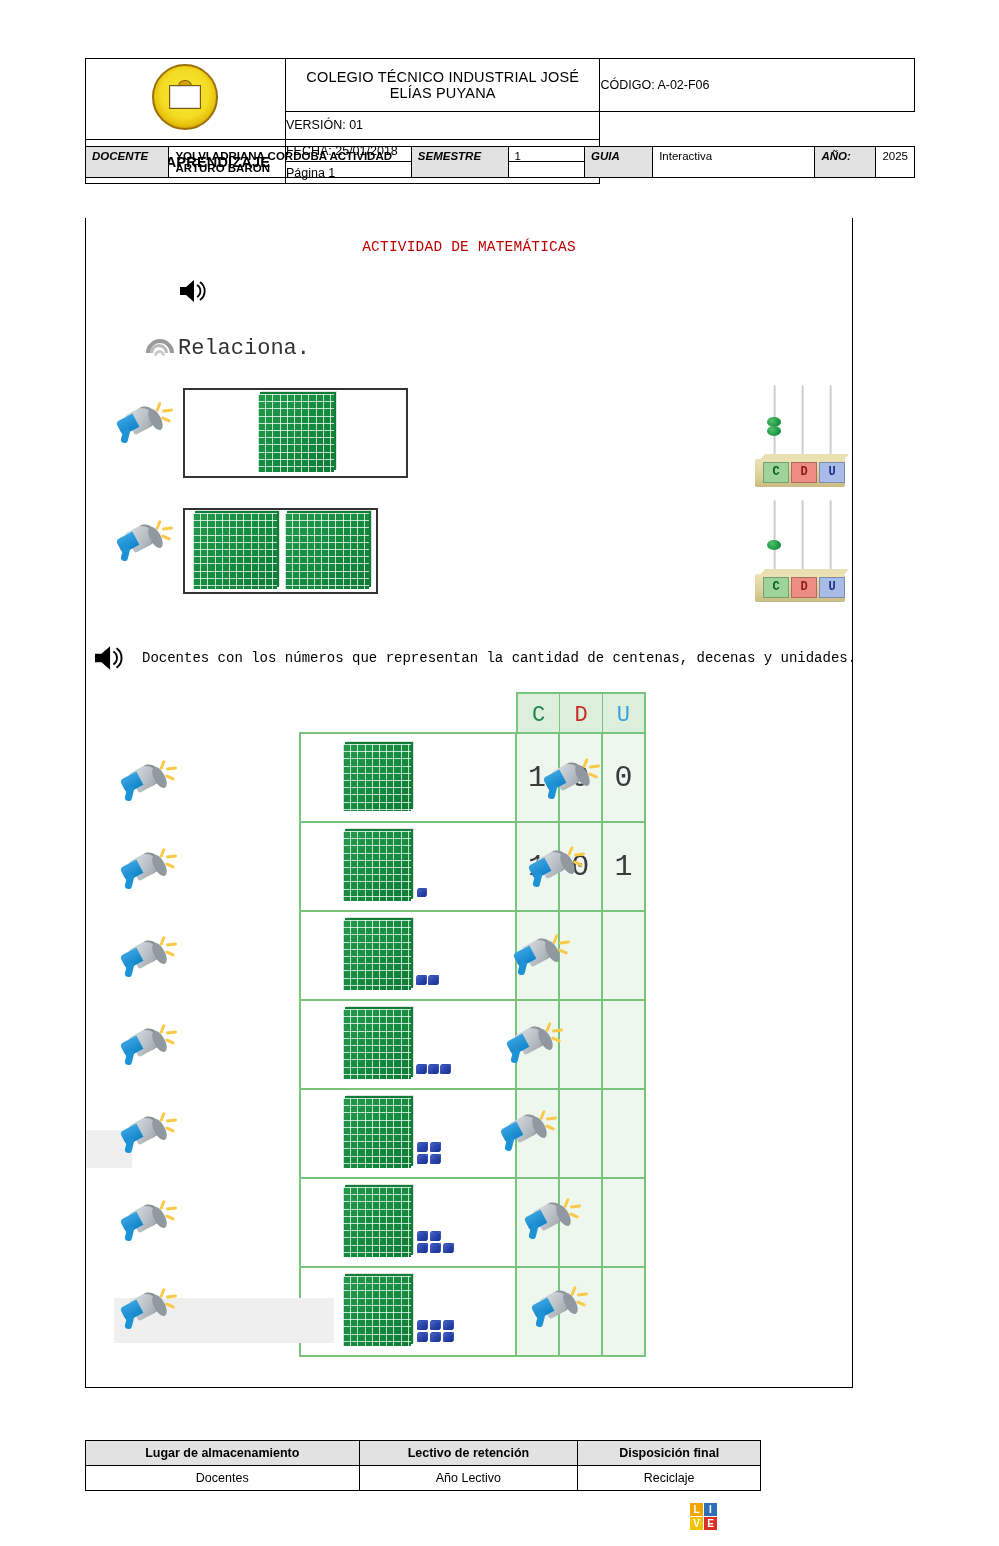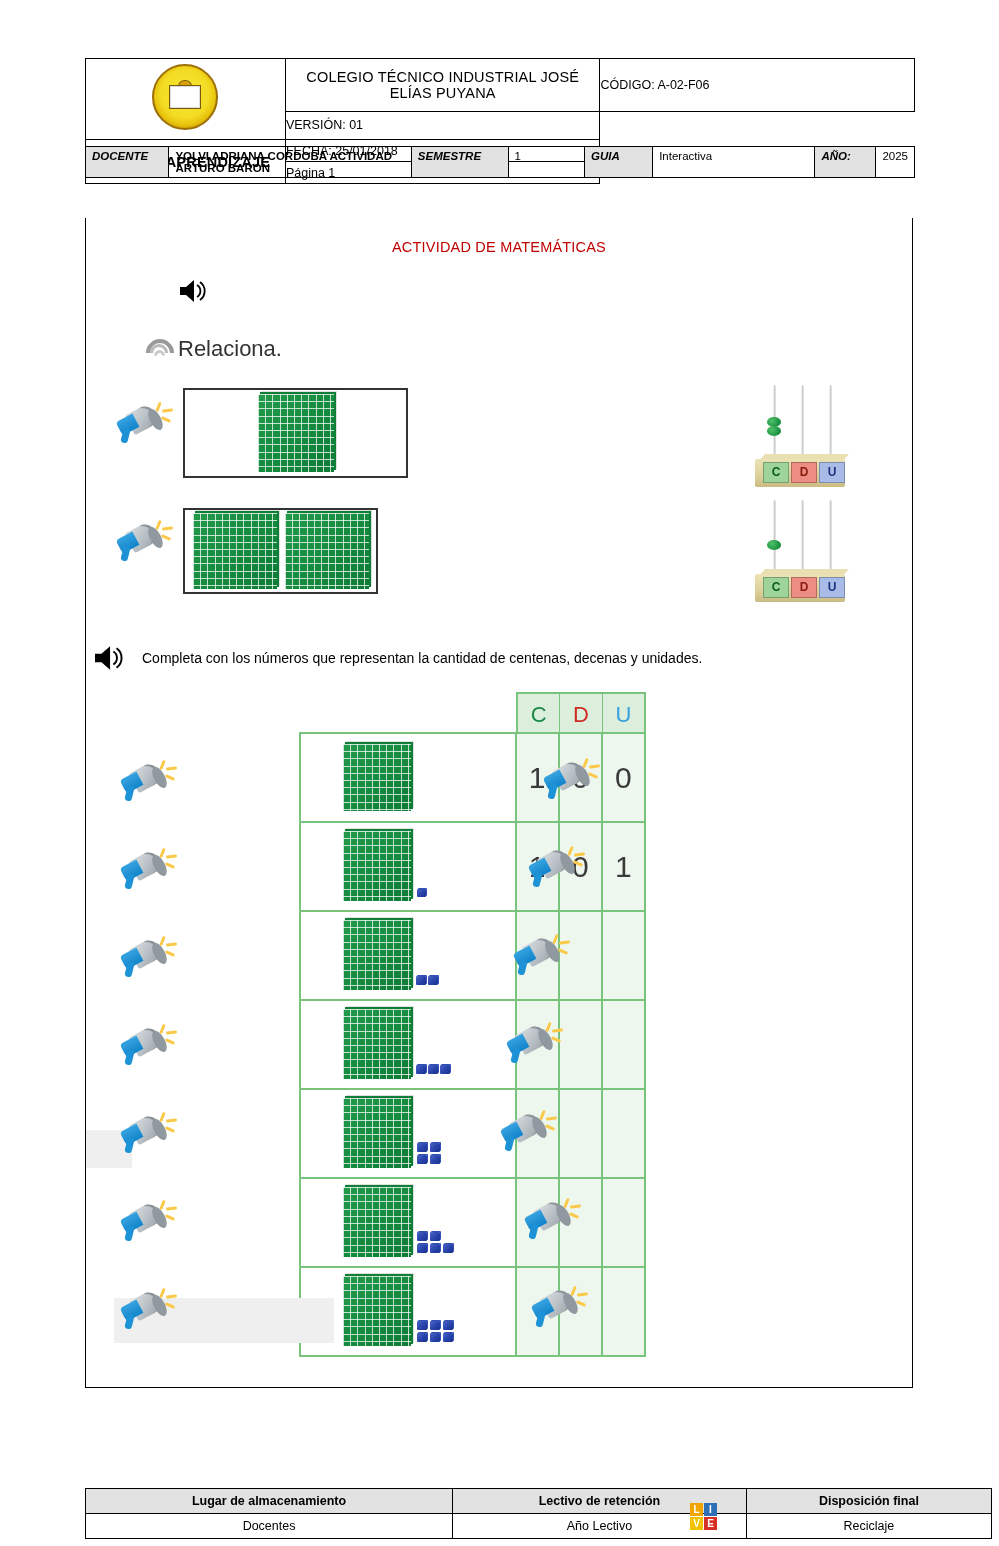--- a/index.html
+++ b/index.html
@@ -47,24 +47,25 @@
     position:absolute; left:85px; top:146px; width:830px;
     border-collapse:collapse;
   }
   .doc-info td { border:1px solid #000; padding:3px 6px; font-size:11.5px; vertical-align:top; }
   .lbl { background:#e2e2e2; font-style:italic; font-weight:bold; }
   .val { font-weight:bold; }
   .val-normal { font-weight:normal; }
 
   
   .body-frame {
-    position:absolute; left:85px; top:218px; width:828px; height:1170px;
+    position:absolute; left:85px; top:218px; width:768px; height:1170px;
     border:1px solid #000; border-top:none;
     box-sizing:border-box;
     overflow:hidden;
+    font-family:Liberation Mono, monospace;
   }
 
   .act-title {
     text-align:center; color:#c00000; font-size:14.5px;
     margin-top:21px; letter-spacing:.2px;
   }
 
   
   .spk-black { display:inline-block; vertical-align:middle; }
 
@@ -188,23 +189,22 @@
   .cell-ans{
     width:43.3px; height:89px; background:#eef7ee;
     text-align:center; font-size:30px; color:#3a3a3a; font-weight:300;
     vertical-align:middle;
   }
 
   .side-spk{ position:absolute; }
 
   
   .footer-table{
-    position:absolute; left:85px; top:1440px; width:907px;
+    position:absolute; left:85px; top:1440px; width:676px;
     border-collapse:collapse;
-    margin-top:48px;
   }
   .footer-table td{ border:1px solid #000; text-align:center; font-size:12.5px; padding:5px 4px; }
   .footer-table .fh{ background:#e2e2e2; font-weight:bold; }
 
   
   .lw-logo{
     position:absolute; left:690px; top:1503px;
     display:flex; align-items:center; gap:4px;
   }
   .lw-tiles{ display:grid; grid-template-columns:repeat(2,13px); grid-template-rows:repeat(2,13px); gap:1px; }
@@ -336,21 +336,21 @@
   </div>
 
   <div class="instr2">
     <span class="spk-black">
       <svg width="34" height="28" viewBox="0 0 30 26">
         <path d="M2 9 h6 L16 2 v22 L8 17 H2 Z" fill="#000"></path>
         <path d="M19 7 a7 7 0 0 1 0 12" stroke="#000" stroke-width="1.8" fill="none"></path>
         <path d="M22 4 a11 11 0 0 1 0 18" stroke="#000" stroke-width="1.8" fill="none"></path>
       </svg>
     </span>
-    <span class="txt">Completa con los números que representan la cantidad de centenas, decenas y unidades.</span>
+    <span class="txt">Docentes con los números que representan la cantidad de centenas, decenas y unidades.</span>
   </div>
 
   <div class="cdu-wrap">
 
     <div class="cdu-head">
       <div style="color:#1a8a46">C</div>
       <div style="color:#cc2a22">D</div>
       <div style="color:#3aa0dd">U</div>
     </div>
 

